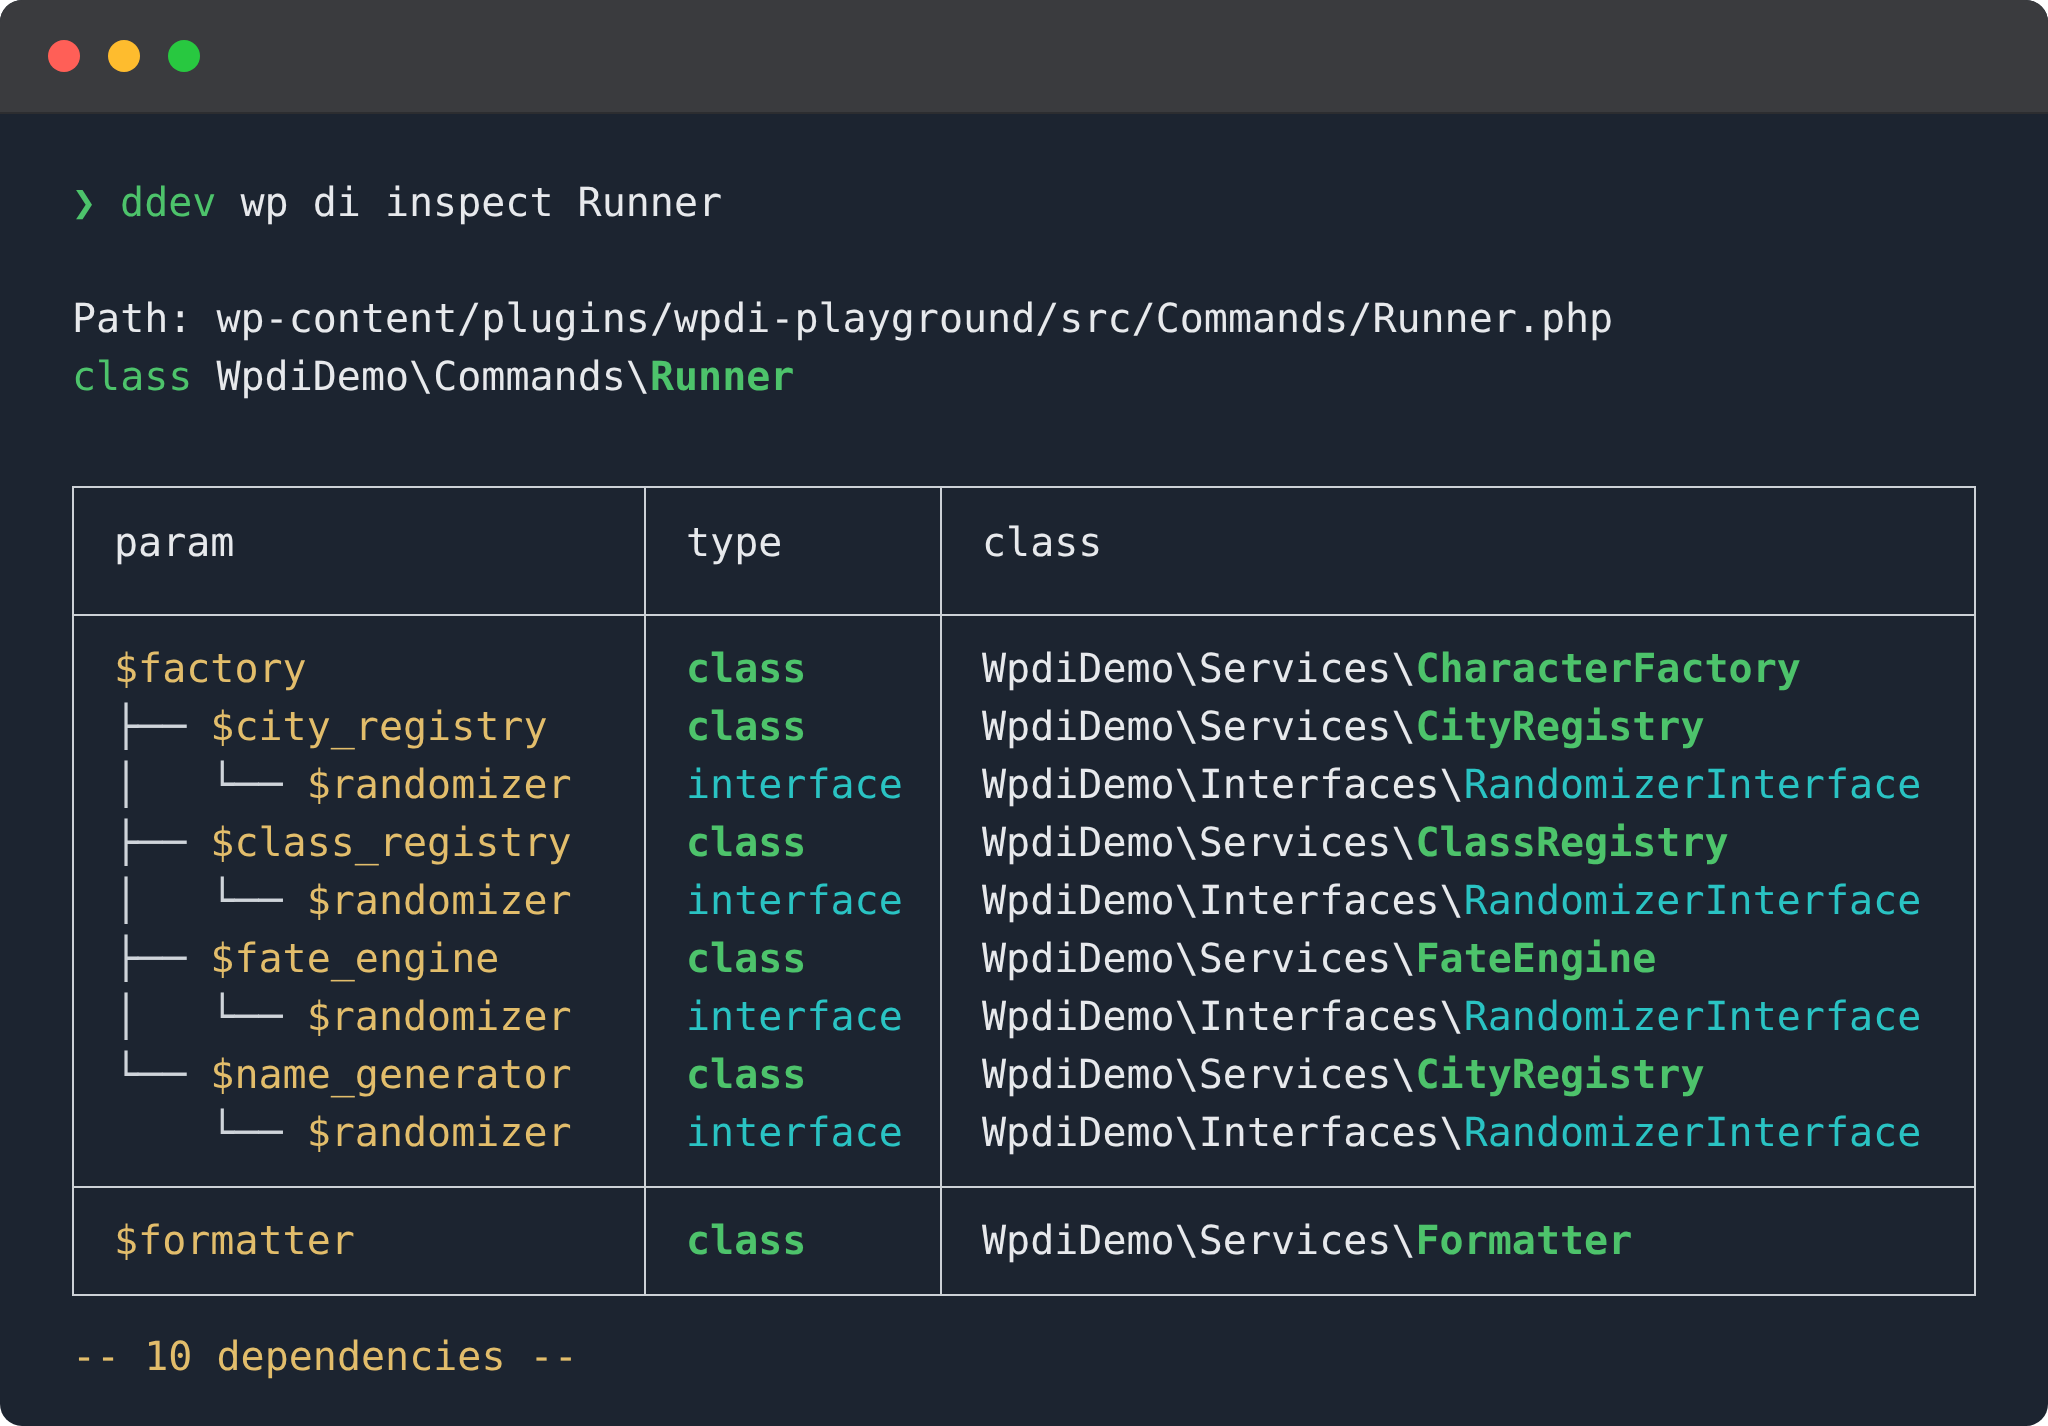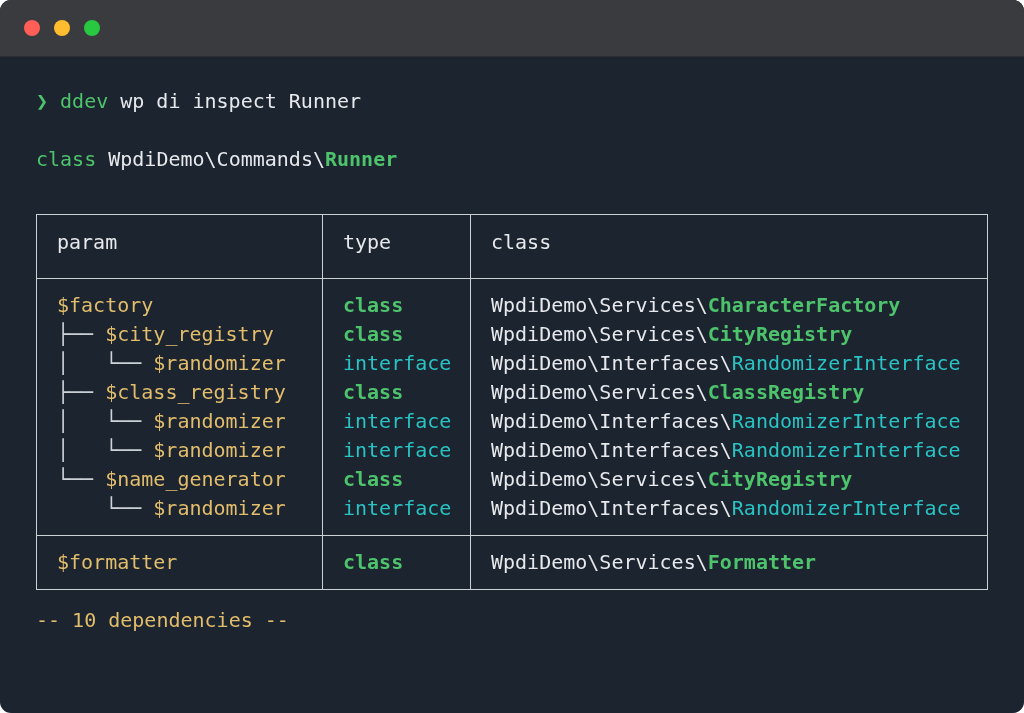--- a/index.html
+++ b/index.html
@@ -78,20 +78,21 @@
   <div class="titlebar">
     <span class="light red"></span>
     <span class="light yellow"></span>
     <span class="light green"></span>
   </div>
 
   <div class="term">
 
     <div class="line prompt-line"><span class="prompt">❯</span><span class="cmd-prog">ddev</span><span class="cmd-args">wp di inspect Runner</span></div>
 
+    <div class="line"><span class="path-label">Path:</span><span class="path-value">wp-content/plugins/wpdi-playground/src/Commands/Runner.php</span></div>
 
     <div class="line"><span class="kw">class</span><span class="ns">WpdiDemo\Commands\</span><span class="tone-class">Runner</span></div>
 
     <table>
       <colgroup>
           <col class="c1">
           <col class="c2">
           <col class="c3">
         </colgroup>
       <thead>
@@ -121,20 +122,25 @@
             <td class="c-param"><span class="tree">├── </span><span class="param">$class_registry</span></td>
             <td class="c-type"><span class="tone-class">class</span></td>
             <td class="c-class"><span class="ns">WpdiDemo\Services\</span><span class="tone-class">ClassRegistry</span></td>
           </tr>
           <tr>
             <td class="c-param"><span class="tree">│   └── </span><span class="param">$randomizer</span></td>
             <td class="c-type"><span class="tone-interface">interface</span></td>
             <td class="c-class"><span class="ns">WpdiDemo\Interfaces\</span><span class="tone-interface">RandomizerInterface</span></td>
           </tr>
           <tr>
+            <td class="c-param"><span class="tree">├── </span><span class="param">$fate_engine</span></td>
+            <td class="c-type"><span class="tone-class">class</span></td>
+            <td class="c-class"><span class="ns">WpdiDemo\Services\</span><span class="tone-class">FateEngine</span></td>
+          </tr>
+          <tr>
             <td class="c-param"><span class="tree">│   └── </span><span class="param">$randomizer</span></td>
             <td class="c-type"><span class="tone-interface">interface</span></td>
             <td class="c-class"><span class="ns">WpdiDemo\Interfaces\</span><span class="tone-interface">RandomizerInterface</span></td>
           </tr>
           <tr>
             <td class="c-param"><span class="tree">└── </span><span class="param">$name_generator</span></td>
             <td class="c-type"><span class="tone-class">class</span></td>
             <td class="c-class"><span class="ns">WpdiDemo\Services\</span><span class="tone-class">CityRegistry</span></td>
           </tr>
           <tr>

